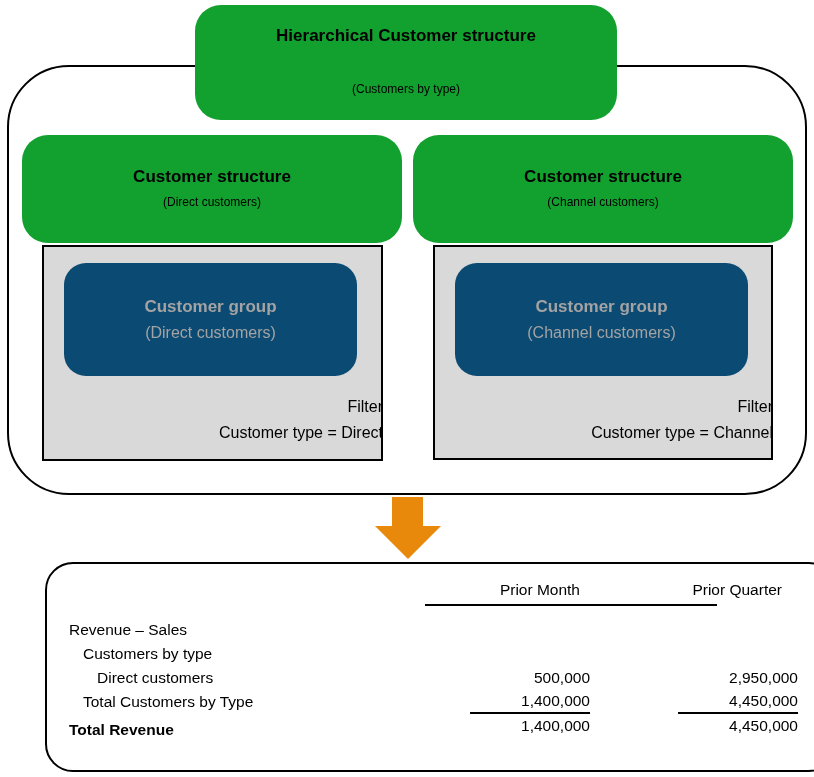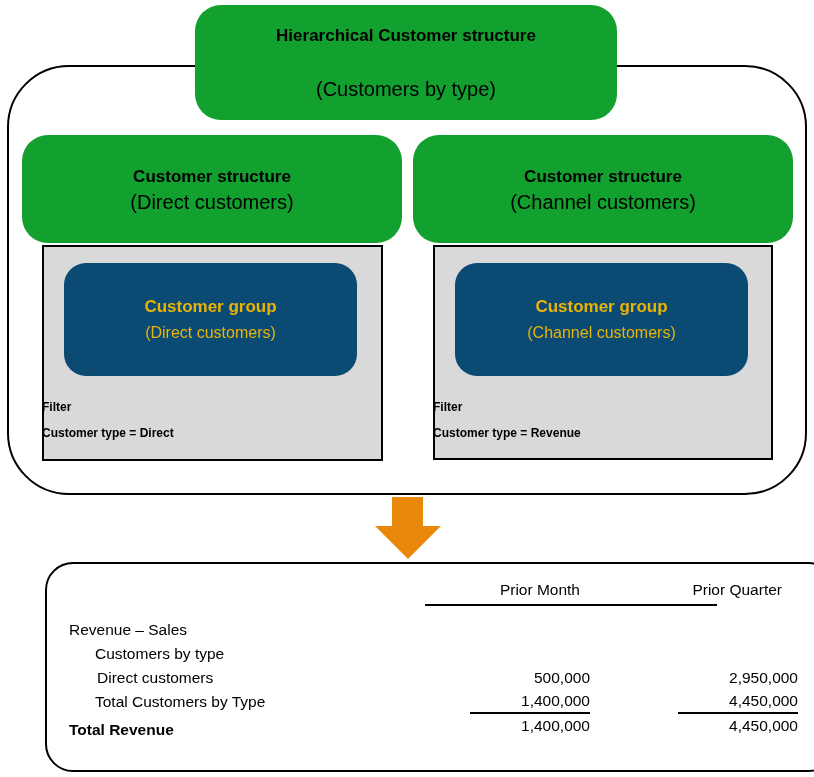--- a/index.html
+++ b/index.html
@@ -10,43 +10,43 @@
   .outer-container{
     position:absolute;left:7px;top:65px;width:800px;height:430px;
     border:2px solid #000;border-radius:62px;background:transparent;box-sizing:border-box;
   }
   .green-box{
     position:absolute;background:#12A02F;border-radius:26px;
     display:flex;flex-direction:column;align-items:center;justify-content:center;
     text-align:center;z-index:2;
   }
   .green-box .title{font-weight:bold;font-size:17px;line-height:26px;}
-  .green-box .subtitle{font-size:20px;line-height:25px;}
+  .green-box .subtitle{font-size:12px;line-height:25px;}
   .root-box{left:195px;top:5px;width:422px;height:115px;gap:28px;}
   .left-structure{left:22px;top:135px;width:380px;height:108px;}
   .right-structure{left:413px;top:135px;width:380px;height:108px;}
 
   .gray-box{
     position:absolute;background:#D9D9D9;border:2px solid #000;box-sizing:border-box;z-index:1;
     display:flex;flex-direction:column;align-items:center;
   }
   .left-gray{left:42px;top:245px;width:341px;height:216px;}
   .right-gray{left:433px;top:245px;width:340px;height:215px;}
 
   .blue-box{
-    position:absolute;background:#0B4A72;border-radius:22px;color:#eab308;
+    position:absolute;background:#0B4A72;border-radius:22px;color:#a3a3a3;
     display:flex;flex-direction:column;align-items:center;justify-content:center;text-align:center;
   }
   .blue-box .title{font-weight:bold;font-size:17px;line-height:26px;}
   .blue-box .subtitle{font-size:16px;line-height:25px;}
   .left-blue{left:64px;top:263px;width:293px;height:113px;z-index:2;}
   .right-blue{left:455px;top:263px;width:293px;height:113px;z-index:2;}
 
   .filter-block{
-    position:absolute;text-align:left;font-size:12px;line-height:26px;z-index:2;font-weight:bold;
+    position:absolute;text-align:right;font-size:16px;line-height:26px;z-index:2;
   }
   .left-filter{left:42px;top:394px;width:341px;}
   .right-filter{left:433px;top:394px;width:340px;}
 
   
   .arrow-shaft{position:absolute;left:392px;top:497px;width:31px;height:30px;background:#E8890B;}
   .arrow-head{position:absolute;left:375px;top:526px;width:0;height:0;
     border-left:33px solid transparent;border-right:33px solid transparent;border-top:33px solid #E8890B;}
 
   
@@ -55,21 +55,21 @@
     border:2px solid #000;border-radius:28px;box-sizing:border-box;background:#fff;
     font-size:15.5px;
   }
   .table-inner{position:relative;width:100%;height:100%;}
   .thead-row{position:absolute;left:0;top:14px;width:100%;display:flex;height:24px;align-items:center;}
   .thead-underline{position:absolute;left:378px;top:40px;width:292px;height:2px;background:#000;}
   .tbody{position:absolute;left:0;top:54px;width:100%;}
   .trow{display:flex;align-items:stretch;height:24px;}
   .tlabel{flex:1;display:flex;align-items:center;}
   .ind0{padding-left:22px;}
-  .ind1{padding-left:48px;}
+  .ind1{padding-left:36px;}
   .ind2{padding-left:50px;}
   .tv{width:120px;display:flex;align-items:center;justify-content:flex-end;box-sizing:border-box;}
   .tv.col2{margin-left:88px;margin-right:37px;}
   .trow.rule .tv{border-bottom:2px solid #000;}
   .th{font-size:15.5px;}
   .th.col1{padding-right:10px;}
   .th.col2{padding-right:16px;}
   .bold{font-weight:bold;margin-top:7px;}
 </style>
 </head>
@@ -102,21 +102,21 @@
     <div class="title">Customer structure</div>
     <div class="subtitle">(Channel customers)</div>
   </div>
   <div class="gray-box right-gray"></div>
   <div class="blue-box right-blue">
     <div class="title">Customer group</div>
     <div class="subtitle">(Channel customers)</div>
   </div>
   <div class="filter-block right-filter">
     <div>Filter</div>
-    <div>Customer type = Revenue</div>
+    <div>Customer type = Channel</div>
   </div>
 
   <div class="arrow-shaft"></div>
   <div class="arrow-head"></div>
 
   <div class="table-box">
     <div class="table-inner">
       <div class="thead-row">
         <div class="tlabel ind0"></div>
         <div class="tv th col1">Prior Month</div>

